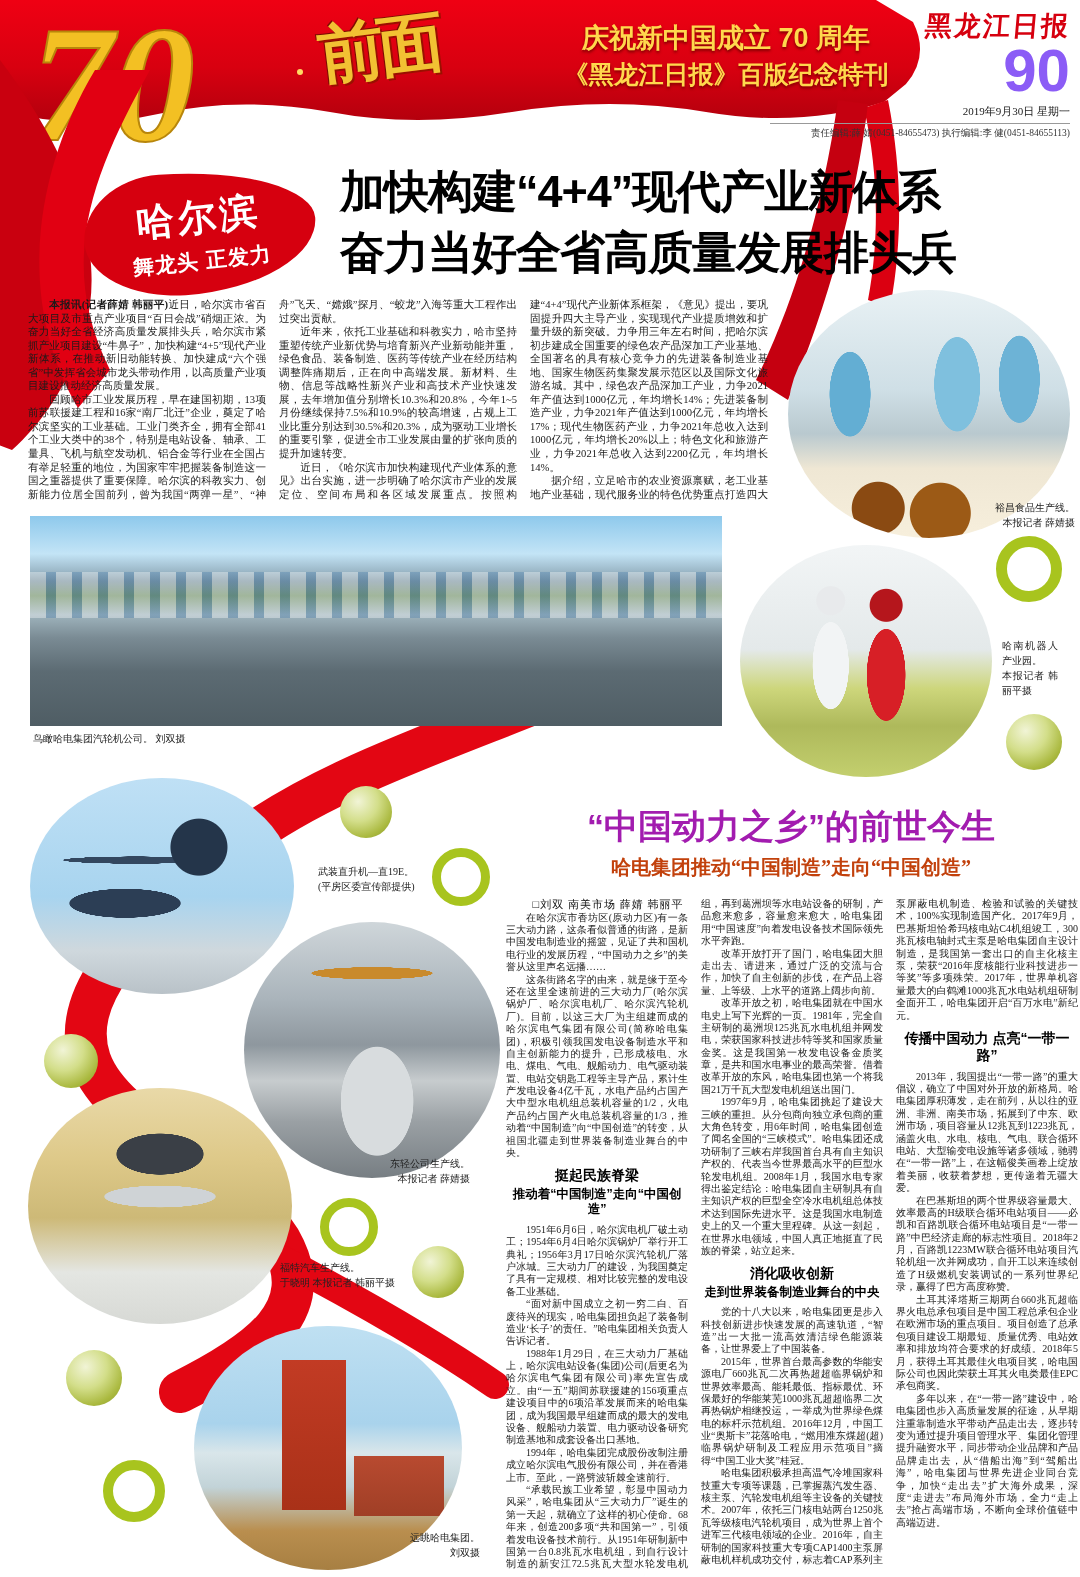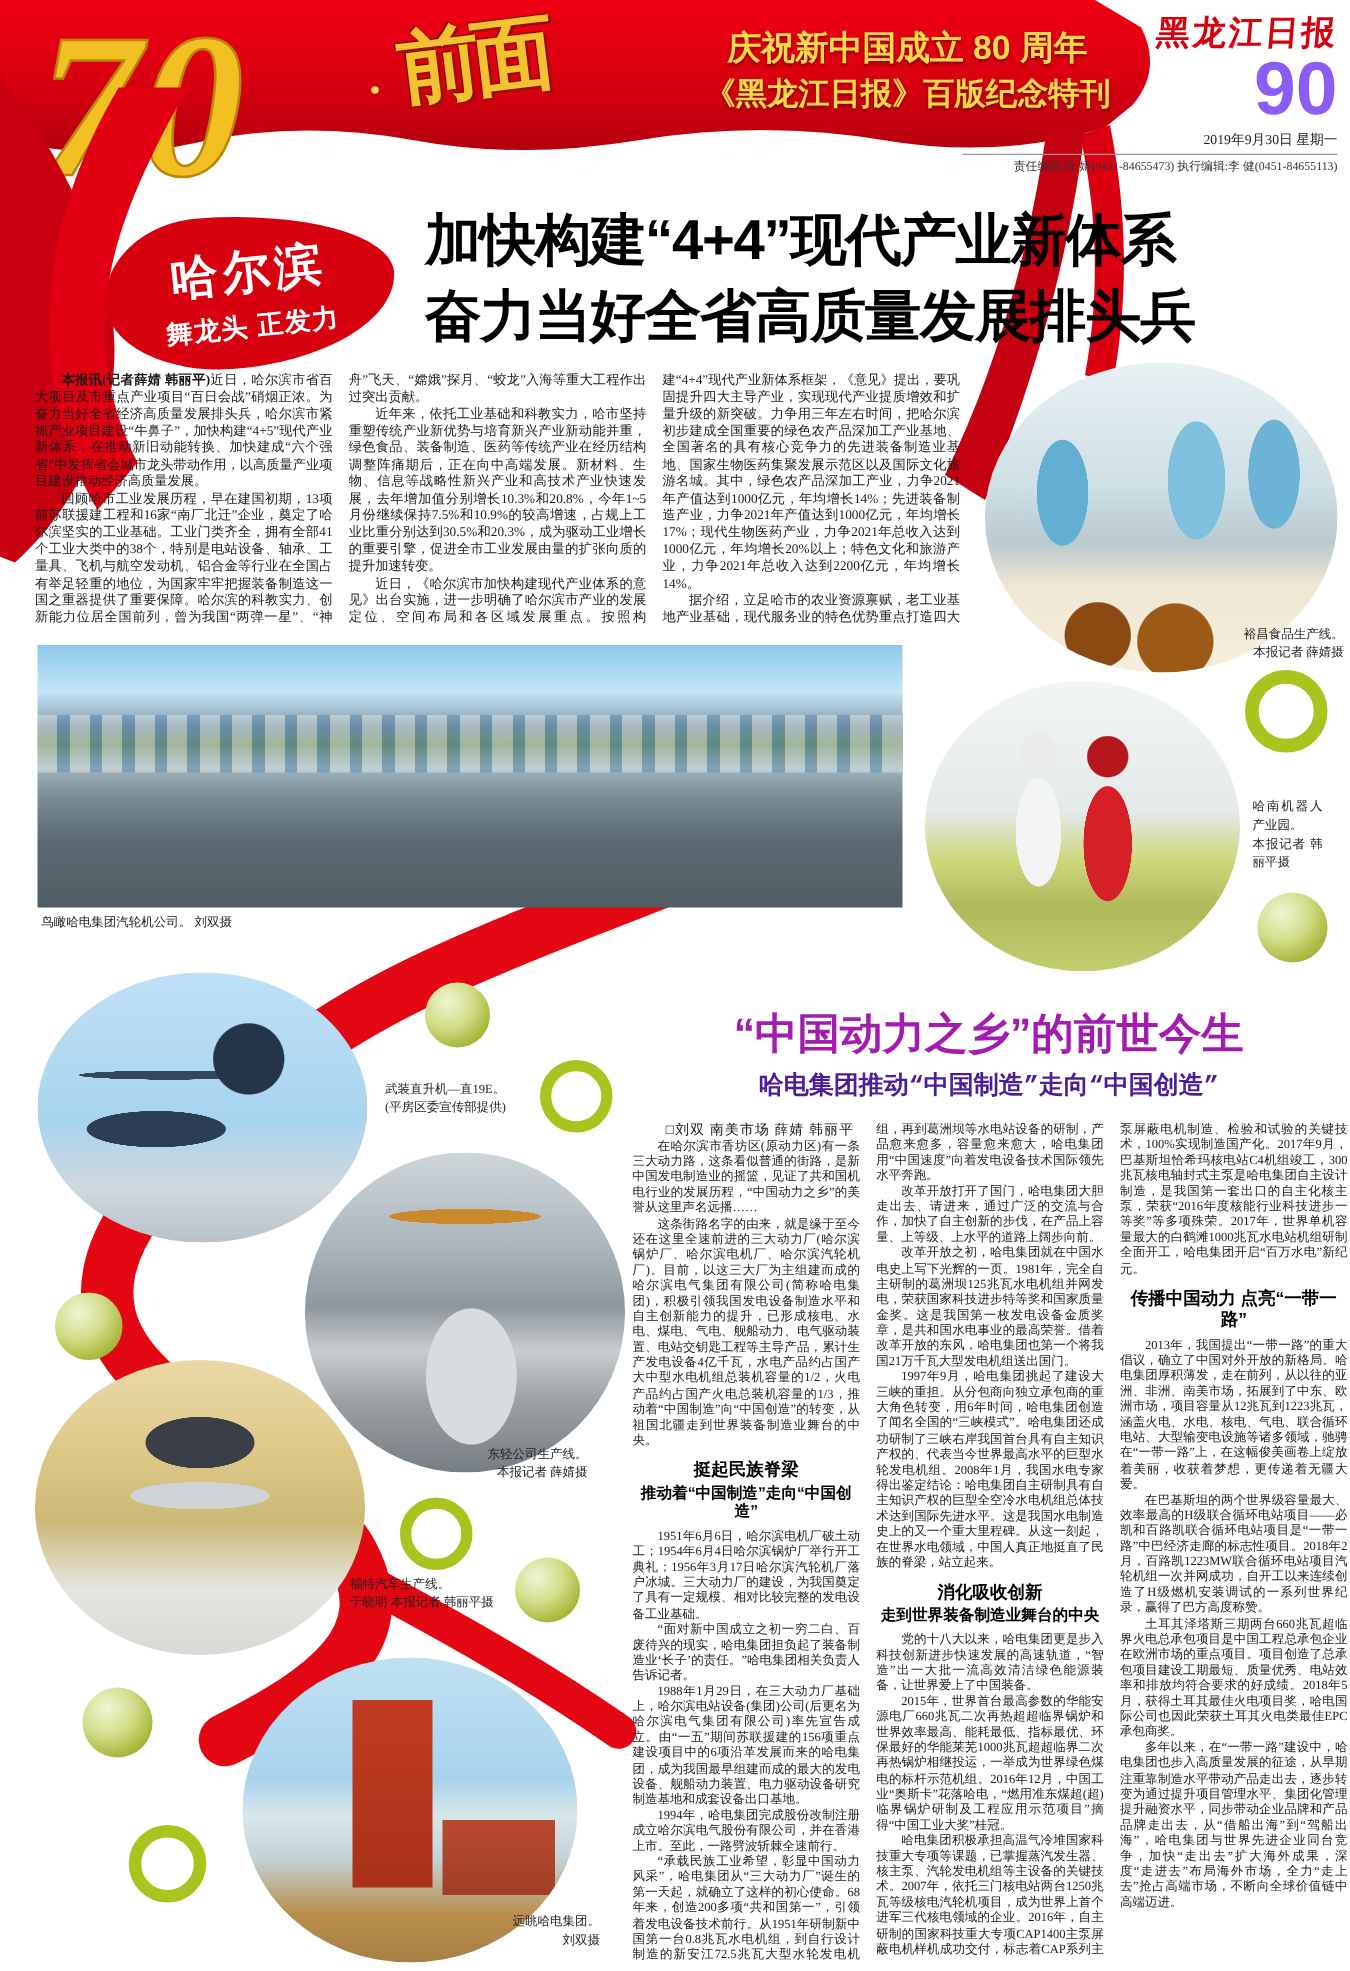--- a/index.html
+++ b/index.html
@@ -38,21 +38,21 @@
   .rphoto{position:absolute;overflow:hidden;z-index:3;}
   .ball{position:absolute;border-radius:50%;z-index:3;
     background:radial-gradient(circle at 35% 30%, #f1f4d6, #d3de8a 40%, #aab93f 72%, #85932a 100%);}
   .ring{position:absolute;border-radius:50%;z-index:3;background:transparent;border:10px solid #a8c41e;}
   .cap{position:absolute;z-index:6;font-size:10px;line-height:1.5;color:#222;}
   .cap .r{display:block;}
   
   .art2-title{left:505px;top:804px;width:572px;z-index:5;text-align:center;
     font-family:"Liberation Sans",sans-serif;font-weight:900;font-size:34px;color:#a21caf;}
   .art2-sub{left:505px;top:854px;width:572px;z-index:5;text-align:center;
-    font-family:Liberation Mono, monospace;font-weight:800;font-size:20px;color:#4c1d95;}
+    font-family:Liberation Serif, serif;font-weight:800;font-size:20px;color:#c2410c;}
   .art2-body{left:506px;top:898px;width:572px;height:674px;z-index:5;column-count:3;column-gap:13px;
     column-fill:auto;font-size:10px;line-height:1.24;text-align:justify;color:#1a1a1a;overflow:hidden;}
   .art2-body p{margin:0;text-indent:2em;}
   .byline{text-indent:0;text-align:center;letter-spacing:1px;font-size:11px;margin:2px 0 7px;color:#111;}
   .sec-h{text-align:center;font-family:"Liberation Sans",sans-serif;font-weight:700;color:#000;
     margin:8px 0 6px;break-inside:avoid;}
   .sec-h .l1{display:block;font-size:14px;}
   .sec-h .l2{display:block;font-size:12.5px;margin-top:2px;}
 </style>
 </head>
@@ -78,21 +78,21 @@
       <circle cx="300" cy="72" r="3" fill="#ffd963"></circle>
   </svg>
 
   <svg class="deco" width="1080" height="1577" viewBox="0 0 1080 1577" style="z-index:2">
     <path d="M660,648 C520,720 340,762 230,850 C120,940 70,1000 90,1060 C115,1130 230,1160 280,1240 C320,1310 260,1352 180,1392" stroke="#e30613" stroke-width="42" fill="none" stroke-linecap="round"></path>
     <path d="M268,1252 C360,1300 430,1340 495,1385" stroke="#e30613" stroke-width="28" fill="none" stroke-linecap="round"></path>
   </svg>
 
   <div class="abs banner-callig">前面</div>
   <div class="abs banner-lines">
-    <div class="l1">庆祝新中国成立 80 周年</div>
+    <div class="l1">庆祝新中国成立 70 周年</div>
     <div class="l2">《黑龙江日报》百版纪念特刊</div>
   </div>
   <div class="abs masthead">
     <div class="mh-logo">黑龙江日报</div>
     <div class="mh-no">90</div>
     <div class="mh-date">2019年9月30日  星期一</div>
     <div class="mh-editors">责任编辑:薛 婧(0451-84655473)  执行编辑:李 健(0451-84655113)</div>
   </div>
 
   <div class="abs badge">
@@ -141,21 +141,21 @@
     <span class="r">哈南机器人产业园。</span>
     <span class="r">本报记者 韩丽平摄</span>
   </div>
   <div class="ball" style="left:1006px;top:714px;width:56px;height:56px;"></div>
 
   <div class="photo" style="left:30px;top:778px;width:264px;height:216px;background:
        radial-gradient(circle 28px at 64% 32%, #24354a 0 100%, rgba(0,0,0,0) 29px),
        radial-gradient(ellipse 92px 24px at 36% 58%, #2c3e55 0 60%, rgba(0,0,0,0) 61%),
        radial-gradient(ellipse 120px 6px at 40% 38%, #33475f 0 60%, rgba(0,0,0,0) 61%),
        linear-gradient(180deg,#bfe0f5 0%,#a8d4ef 55%,#cfd8dd 80%,#b9c2c8 100%);"></div>
-  <div class="cap" style="left:308px;top:864px;width:134px;">
+  <div class="cap" style="left:318px;top:864px;width:134px;">
     <span class="r">武装直升机—直19E。</span>
     <span class="r">(平房区委宣传部提供)</span>
   </div>
   <div class="ball" style="left:340px;top:786px;width:52px;height:52px;"></div>
   <div class="ring" style="left:432px;top:848px;width:40px;height:40px;border-width:9px;"></div>
 
   <div class="photo" style="left:244px;top:922px;width:256px;height:256px;background:
        radial-gradient(ellipse 100px 10px at 50% 20%, #c98a2c 0 60%, rgba(0,0,0,0) 61%),
        radial-gradient(ellipse 60px 90px at 52% 70%, #d8dcde 0 60%, rgba(0,0,0,0) 61%),
        linear-gradient(180deg,#cfd6da 0%,#aab4bb 30%,#8e979e 48%,#c7ccce 62%,#9aa0a4 78%,#777e83 100%);"></div>

